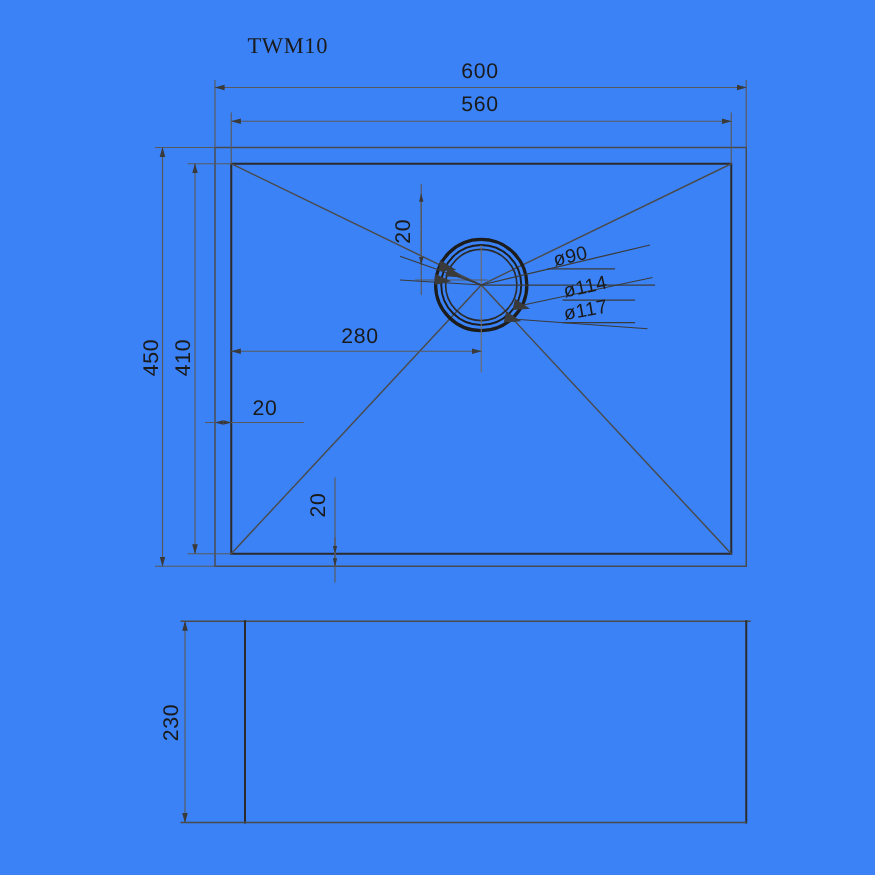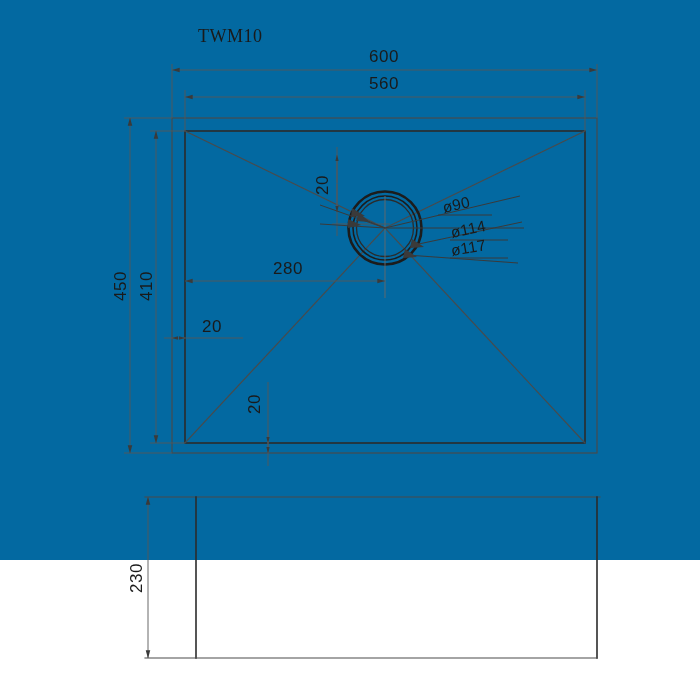--- a/index.html
+++ b/index.html
@@ -9,22 +9,22 @@
   }
   body {
     width: 700px;
     height: 700px;
     font-family: "Liberation Sans", sans-serif;
     overflow: hidden;
   }
   #drawing-root {
     position: relative;
     width: 700px;
-    height: 560px;
-    background: #0369a1;
+    height: 700px;
+    background: #3b82f6;
   }
   svg#cad {
     display: block;
     width: 700px;
     height: 700px;
   }
   .obj-line {
     stroke: #2b2b2b;
     stroke-width: 1.6;
     fill: none;

